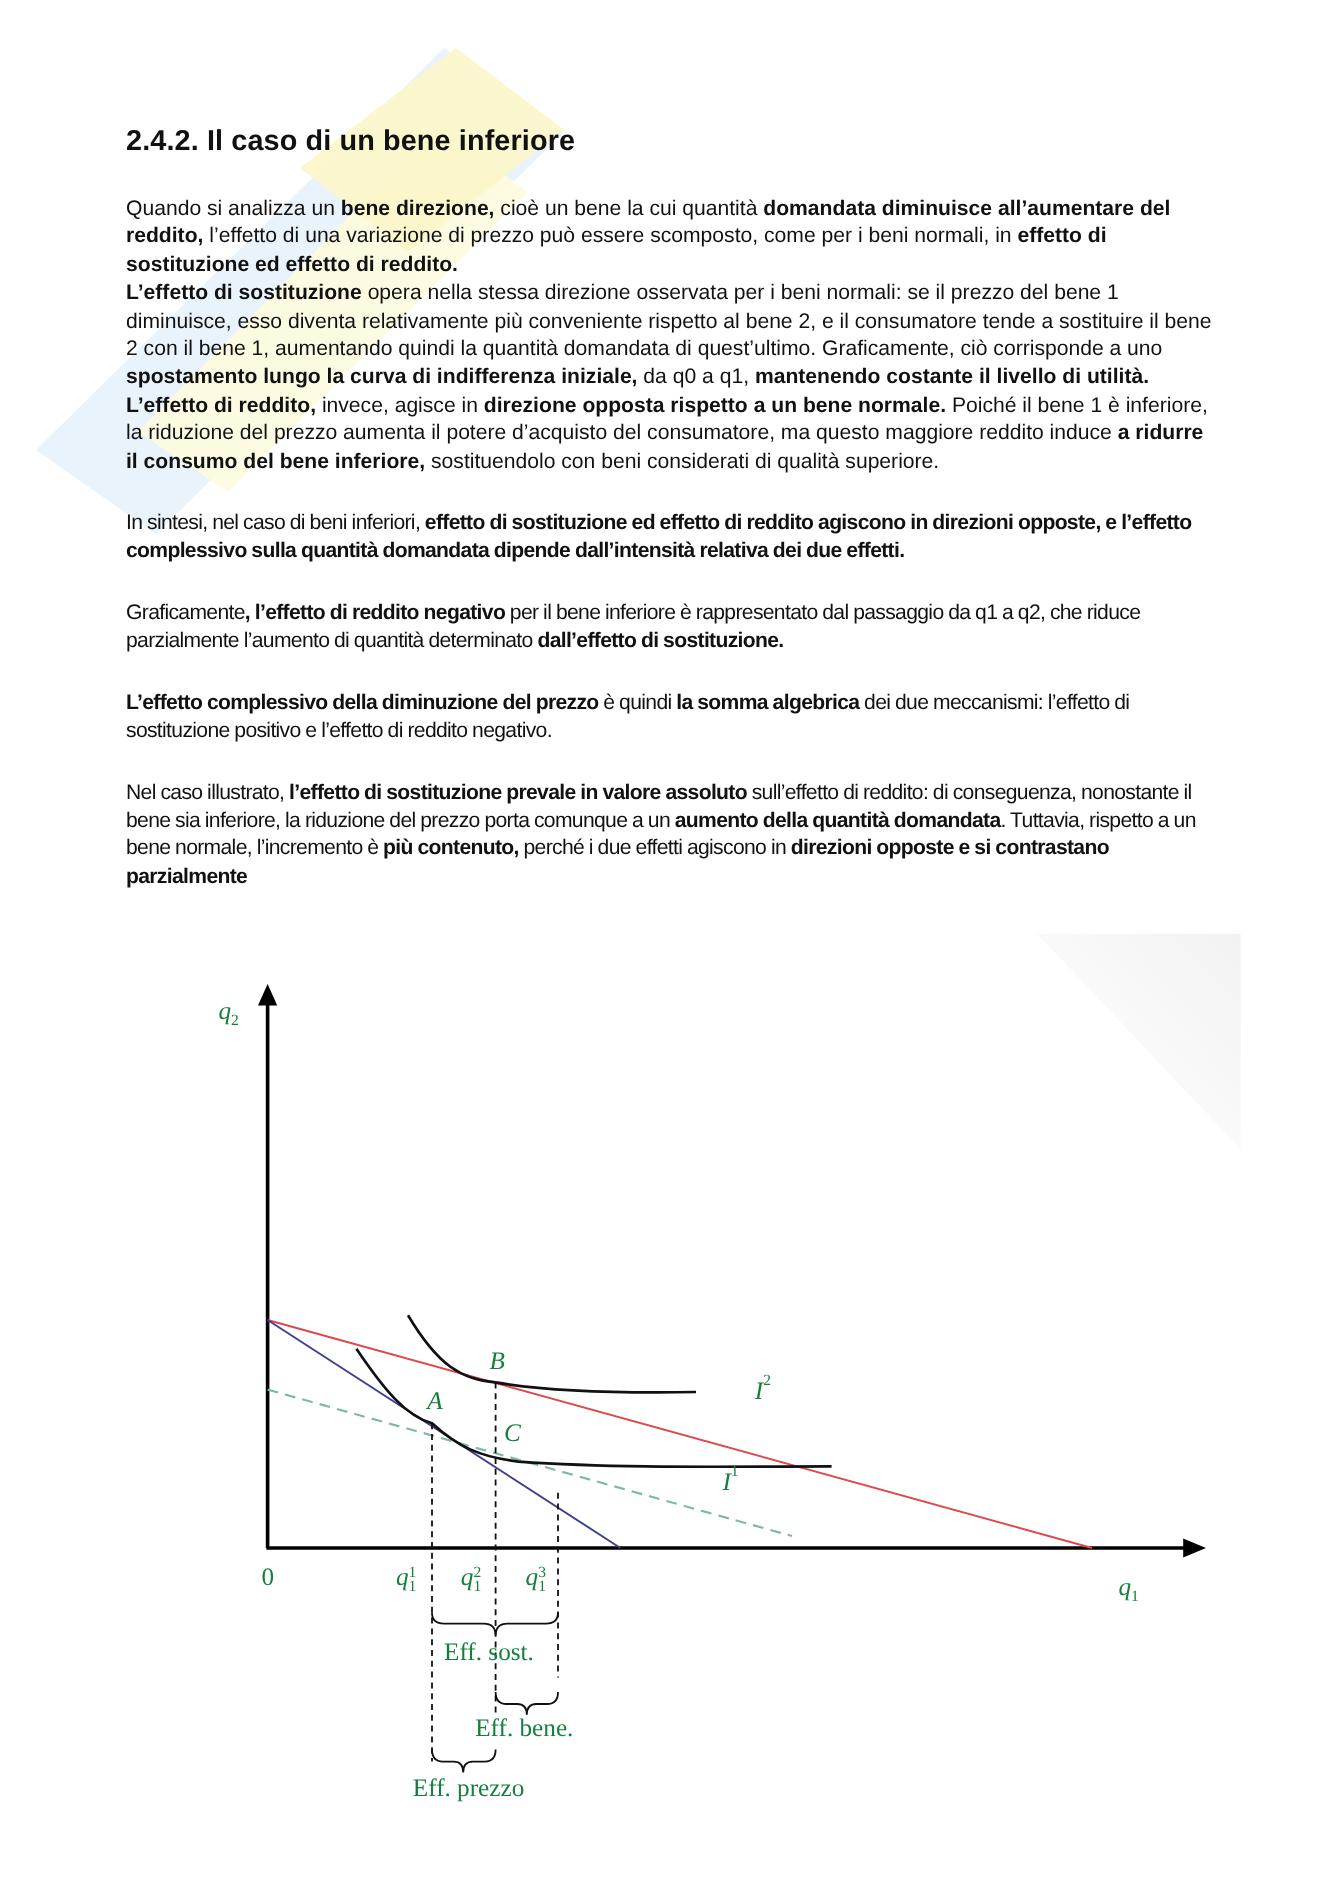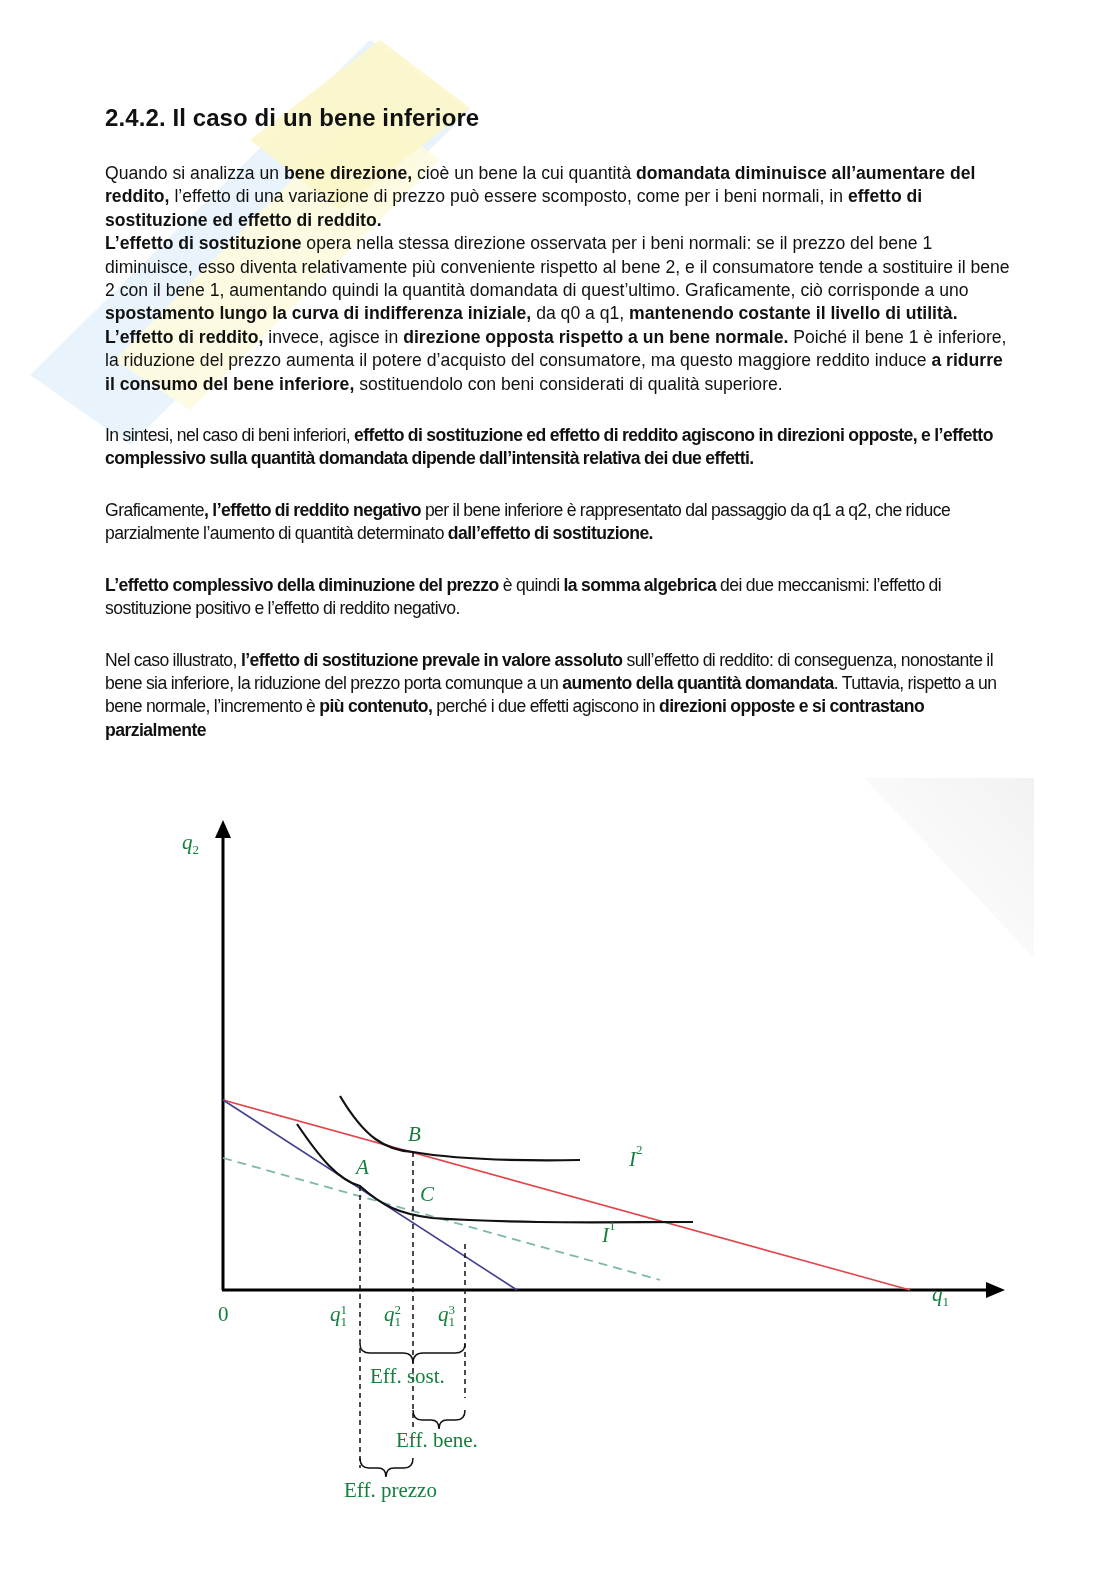--- a/index.html
+++ b/index.html
@@ -66,21 +66,21 @@
     <line x1="253" y1="374" x2="253" y2="652" stroke="#111" stroke-width="1.5" stroke-dasharray="5,4"></line>
     <line x1="305" y1="466" x2="305" y2="620" stroke="#111" stroke-width="1.5" stroke-dasharray="5,4"></line>
 
     <path d="M200,566 Q200,575 210,575 L243,575 Q253,575 253,585 Q253,575 263,575 L295,575 Q305,575 305,566" fill="none" stroke="#111" stroke-width="1.5"></path>
     <path d="M253,632 Q253,642 262,642 L271,642 Q279,642 279,651 Q279,642 287,642 L296,642 Q305,642 305,632" fill="none" stroke="#111" stroke-width="1.5"></path>
     <path d="M200,680 Q200,690 209,690 L218,690 Q226,690 226,699 Q226,690 234,690 L244,690 Q253,690 253,680" fill="none" stroke="#111" stroke-width="1.5"></path>
   </svg>
 
   <div class="fig-label italic" style="left:22px; top:52px;"><span>q</span><sub>2</sub></div>
   <div class="fig-label" style="left:58px; top:524px;">0</div>
-  <div class="fig-label italic" style="left:772px; top:504px;"><span>q</span><sub>1</sub></div>
+  <div class="fig-label italic" style="left:772px; top:532px;"><span>q</span><sub>1</sub></div>
 
   <div class="fig-label italic" style="left:248px; top:344px;">B</div>
   <div class="fig-label italic" style="left:196px; top:377px;">A</div>
   <div class="fig-label italic" style="left:260px; top:404px;">C</div>
 
   <div class="fig-label italic" style="left:433px; top:368px;margin-left:36px;"><span>I</span><sup style="position:relative; top:-4px;">2</sup></div>
   <div class="fig-label italic" style="left:442px; top:444px;"><span>I</span><sup style="position:relative; top:-4px;">1</sup></div>
 
   <div class="fig-label italic" style="left:170px; top:524px;"><span>q</span><span style="display:inline-block; vertical-align:middle; line-height:12px; font-size:13px; font-style:normal;"><span style="display:block;">1</span><span style="display:block;">1</span></span></div>
   <div class="fig-label italic" style="left:224px; top:524px;"><span>q</span><span style="display:inline-block; vertical-align:middle; line-height:12px; font-size:13px; font-style:normal;"><span style="display:block;">2</span><span style="display:block;">1</span></span></div>

